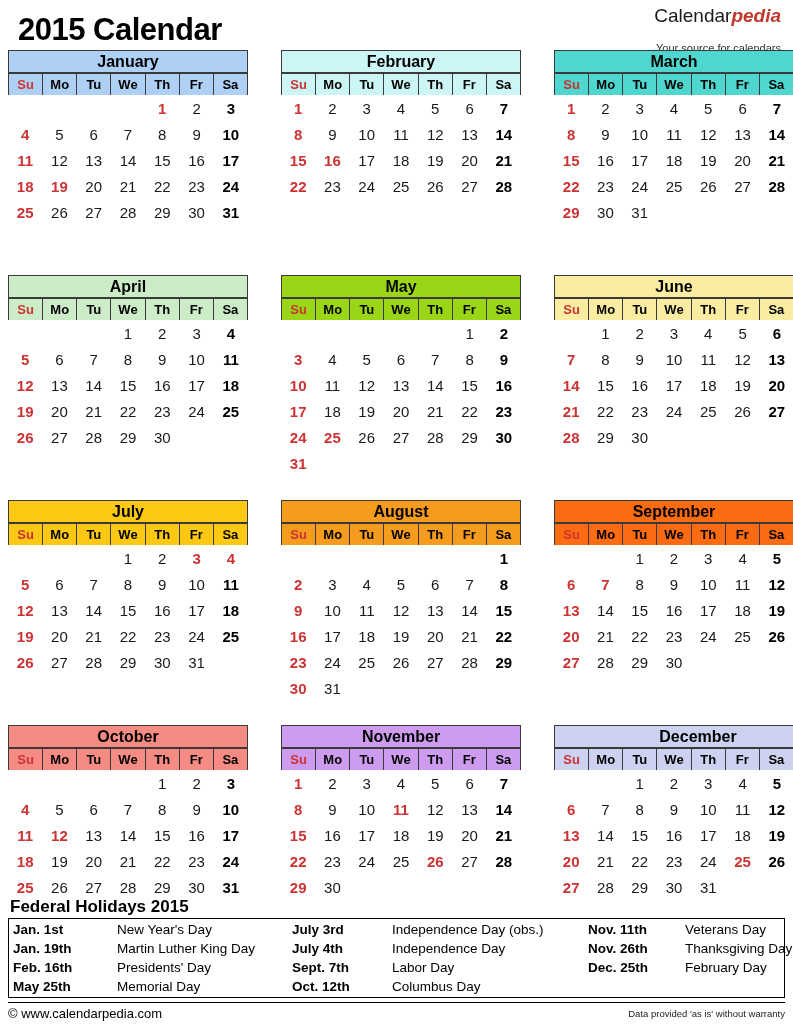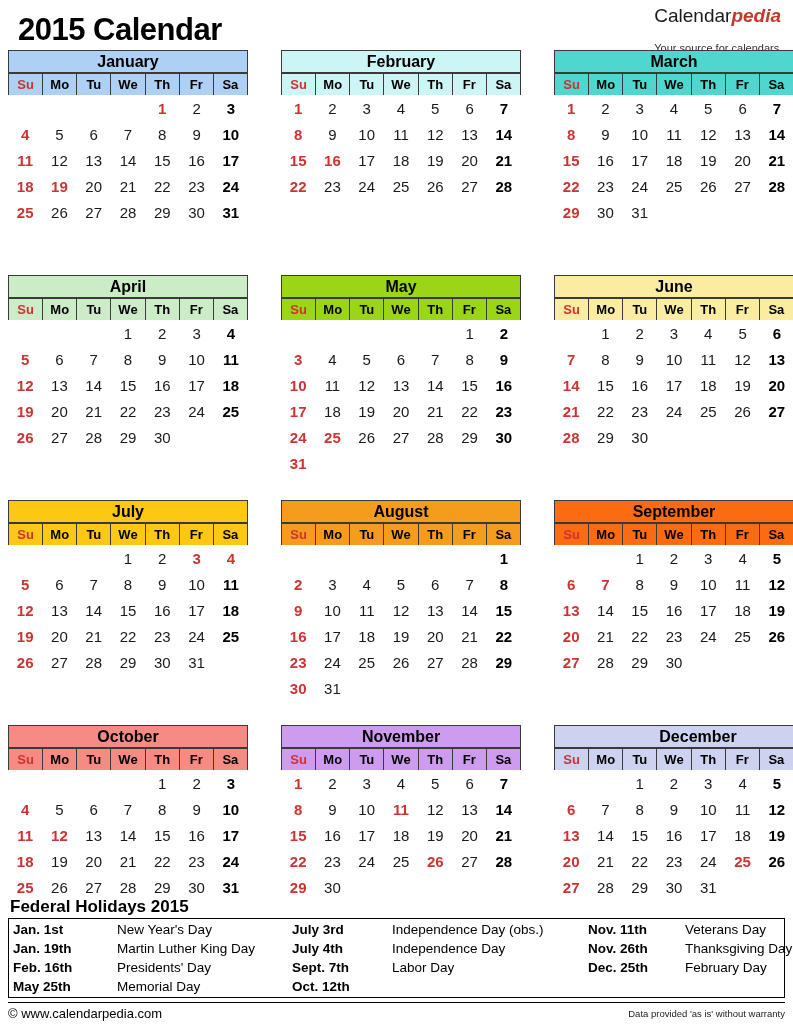--- a/index.html
+++ b/index.html
@@ -30,20 +30,21 @@
   }
   .page-title {
     font-size: 31px;
     font-weight: bold;
     letter-spacing: -0.5px;
     line-height: 36px;
     margin: 8px;
     padding-left: 2px;
   }
   .brand {
+    text-align: right;
     padding-right: 4px;
     padding-top: 1px;
   }
   .brand-name {
     font-size: 19px;
     line-height: 21px;
     white-space: nowrap;
   }
   .brand-name .brand-a { color: #1a1a1a; }
   .brand-name .brand-b { color: #c0392b; font-style: italic; font-weight: bold; }
@@ -747,20 +748,21 @@
         <div class="hcell name">Thanksgiving Day</div>
         <div class="hcell date">Feb. 16th</div>
         <div class="hcell name">Presidents' Day</div>
         <div class="hcell date">Sept. 7th</div>
         <div class="hcell name">Labor Day</div>
         <div class="hcell date">Dec. 25th</div>
         <div class="hcell name">February Day</div>
         <div class="hcell date">May 25th</div>
         <div class="hcell name">Memorial Day</div>
         <div class="hcell date">Oct. 12th</div>
+        <div class="hcell name">Columbus Day</div>
         <div class="hcell date"></div>
         <div class="hcell name"></div>
       </div>
   </div>
 
   <div class="footer">
     <div class="footer-left">© www.calendarpedia.com</div>
     <div class="footer-right">Data provided 'as is' without warranty</div>
   </div>
 

